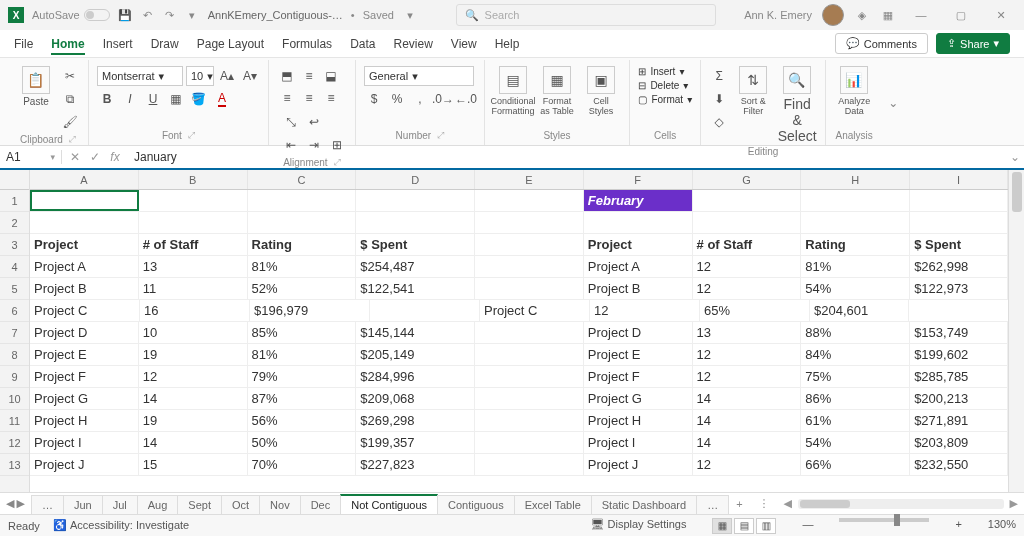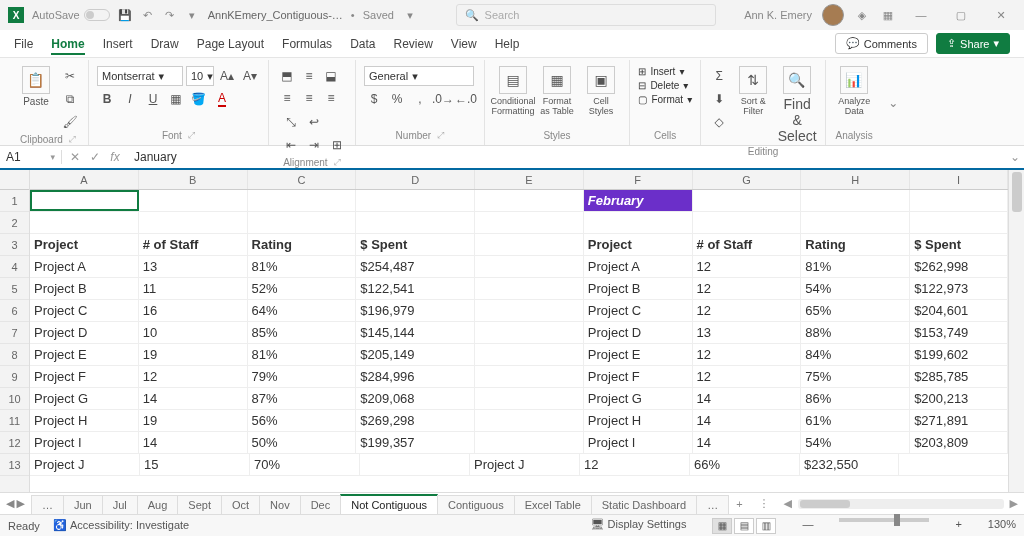--- a/index.html
+++ b/index.html
@@ -441,21 +441,20 @@
           <div class="cell" style="width: 120px;">$122,541</div>
           <div class="cell" style="width: 110px;"></div>
           <div class="cell" style="width: 110px;">Project B</div>
           <div class="cell" style="width: 110px;">12</div>
           <div class="cell" style="width: 110px;">54%</div>
           <div class="cell" style="width: 99px;">$122,973</div>
         </div>
         <div class="row">
           <div class="cell" style="width: 110px;">Project C</div>
           <div class="cell" style="width: 110px;">16</div>
-          <div class="cell" style="width: 110px;">64%</div>
           <div class="cell" style="width: 120px;">$196,979</div>
           <div class="cell" style="width: 110px;"></div>
           <div class="cell" style="width: 110px;">Project C</div>
           <div class="cell" style="width: 110px;">12</div>
           <div class="cell" style="width: 110px;">65%</div>
           <div class="cell" style="width: 99px;">$204,601</div>
         </div>
         <div class="row">
           <div class="cell" style="width: 110px;">Project D</div>
           <div class="cell" style="width: 110px;">10</div>
@@ -519,20 +518,21 @@
           <div class="cell" style="width: 110px;"></div>
           <div class="cell" style="width: 110px;">Project I</div>
           <div class="cell" style="width: 110px;">14</div>
           <div class="cell" style="width: 110px;">54%</div>
           <div class="cell" style="width: 99px;">$203,809</div>
         </div>
         <div class="row">
           <div class="cell" style="width: 110px;">Project J</div>
           <div class="cell" style="width: 110px;">15</div>
           <div class="cell" style="width: 110px;">70%</div>
+          <div class="cell" style="width: 120px;">$227,823</div>
           <div class="cell" style="width: 110px;"></div>
           <div class="cell" style="width: 110px;">Project J</div>
           <div class="cell" style="width: 110px;">12</div>
           <div class="cell" style="width: 110px;">66%</div>
           <div class="cell" style="width: 99px;">$232,550</div>
         </div>
       </div>
   </div>
   <div class="vscroll">
       <div class="thumb"></div>

